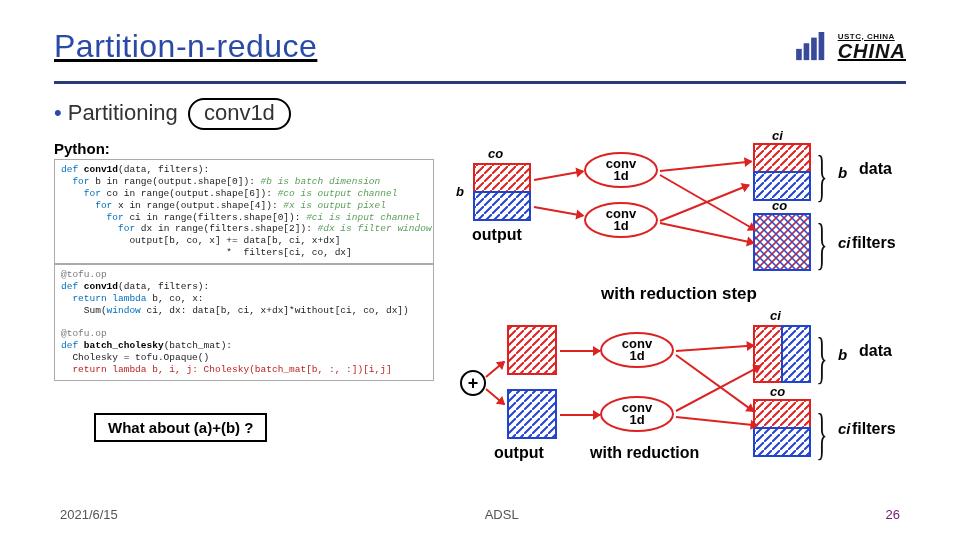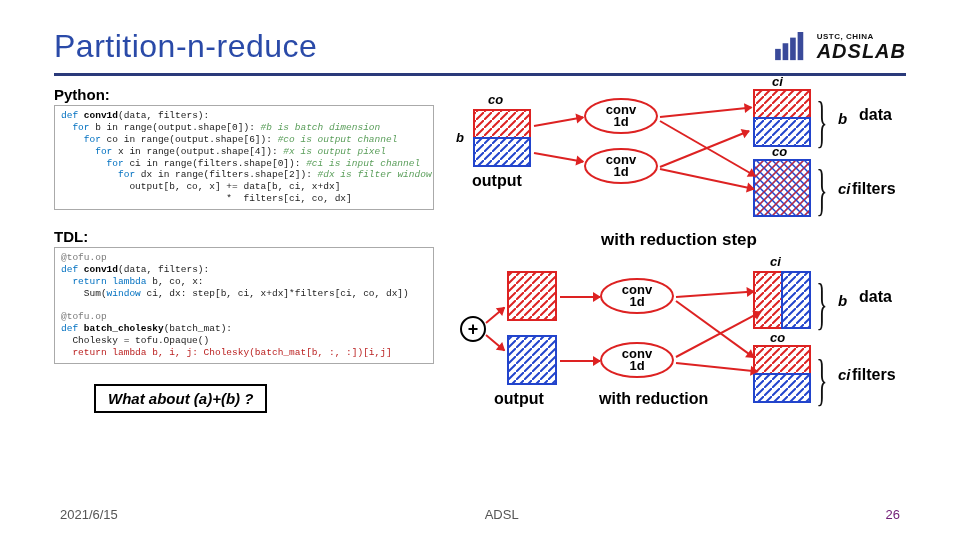--- a/index.html
+++ b/index.html
@@ -1,18 +1,18 @@
 <!DOCTYPE html>
 <html><head>
 <meta charset="utf-8">
 <style>
   * { box-sizing: border-box; margin: 0; padding: 0; }
   body { width: 960px; height: 540px; background: #fff; font-family: Arial, sans-serif; position: relative; overflow: hidden; }
   .slide { padding: 28px 54px 0 54px; }
-  .title-row { display: flex; align-items: center; justify-content: space-between; border-bottom: 3px solid #2a3a7a; padding-bottom: 8px; }
+  .title-row { display: flex; align-items: center; justify-content: space-between; border-bottom: 3px solid #2a3a7a; padding-bottom: 16px; text-decoration: underline; }
   .title { font-size: 32px; color: #2a4aa8; font-weight: normal; letter-spacing: 0.5px; }
   .logo { display: flex; align-items: center; gap: 6px; }
   .logo-icon { width: 38px; height: 30px; }
   .logo-text { display: flex; flex-direction: column; line-height: 1; }
   .logo-main { font-size: 20px; font-weight: 900; font-style: italic; color: #111; letter-spacing: 1px; }
   .logo-sub { font-size: 8px; font-weight: 700; color: #111; letter-spacing: 0.5px; }
   .bullet { margin-top: 14px; font-size: 22px; color: #333; }
   .bullet .dot { color: #2a4aa8; margin-right: 6px; }
   .ring { display: inline-block; border: 2px solid #000; border-radius: 16px; padding: 0 14px 2px; margin-left: 4px; }
   .columns { display: flex; margin-top: 4px; gap: 10px; }
@@ -30,64 +30,67 @@
   .diagram2 { position: relative; width: 470px; height: 170px; }
   svg.striper { position: absolute; top: 0; left: 0; width: 100%; height: 100%; }
   .cn { position: absolute; border: 2px solid #d22; border-radius: 50%/50%; width: 74px; height: 36px; display: flex; flex-direction: column; align-items: center; justify-content: center; font-size: 13px; font-weight: bold; line-height: 0.95; background: #fff; }
   .brace { position: absolute; font-size: 58px; font-family: serif; color: #111; transform: scaleX(0.4); }
   .dlab { position: absolute; font-size: 15px; font-style: italic; font-weight: bold; }
   .tlab { position: absolute; font-size: 16px; font-weight: bold; }
   .smlab { position: absolute; font-size: 13px; font-style: italic; font-weight: bold; }
   .plus { position: absolute; width: 26px; height: 26px; border: 2px solid #000; border-radius: 50%; display: flex; align-items: center; justify-content: center; font-size: 18px; font-weight: bold; background: #fff; }
   .arrow { position: absolute; height: 2px; background: #d22; transform-origin: left center; }
   .arrow::after { content: ""; position: absolute; right: -1px; top: -4px; border-left: 8px solid #d22; border-top: 5px solid transparent; border-bottom: 5px solid transparent; }
-  .qbox { display: inline-block; border: 2px solid #000; padding: 4px 12px; font-size: 15px; font-weight: bold; margin-top: 20px; margin-left: 40px; font-style: italic; }
+  .qbox { display: inline-block; border: 2px solid #000; padding: 4px 12px; font-size: 15px; font-weight: bold; margin-top: 32px; margin-left: 40px; }
   .footer { position: absolute; bottom: 18px; left: 60px; right: 60px; display: flex; justify-content: space-between; font-size: 13px; color: #555; }
   .footer .pg { color: #701a75; }
 </style>
 </head>
 <body>
 
 <div class="slide">
   <div class="title-row">
     <div class="title">Partition-n-reduce</div>
     <div class="logo">
       <svg class="logo-icon" viewBox="0 0 40 32">
         <g fill="#3a4a9a">
             <rect x="2" y="18" width="6" height="12"></rect>
             <rect x="10" y="12" width="6" height="18"></rect>
             <rect x="18" y="6" width="6" height="24"></rect>
             <rect x="26" y="0" width="6" height="30"></rect>
           </g>
       </svg>
       <div class="logo-text">
         <span class="logo-sub">USTC, CHINA</span>
-        <span class="logo-main">ADSLAB</span>
+        <span class="logo-main">CHINA</span>
       </div>
     </div>
   </div>
 
+  <div class="bullet">
+    <span class="dot">•</span><span>Partitioning</span>
+    <span class="ring">conv1d</span>
+  </div>
 
   <div class="columns">
     <div class="left">
       <div class="label">Python:</div>
       <div class="codebox"><span class="kw">def </span><span class="fn">conv1d</span><span>(data, filters):</span>
 <span class="kw">  for </span><span>b in range(output.shape[0]): </span><span class="cm">#b is batch dimension</span>
 <span class="kw">    for </span><span>co in range(output.shape[6]): </span><span class="cm">#co is output channel</span>
 <span class="kw">      for </span><span>x in range(output.shape[4]): </span><span class="cm">#x is output pixel</span>
 <span class="kw">        for </span><span>ci in range(filters.shape[0]): </span><span class="cm">#ci is input channel</span>
 <span class="kw">          for </span><span>dx in range(filters.shape[2]): </span><span class="cm">#dx is filter window</span>
 <span>            output[b, co, x] += data[b, ci, x+dx]</span>
 <span>                             *  filters[ci, co, dx]</span></div>
 
-      <div class="label" style="margin-top:18px">TDL:</div>
       <div class="codebox"><span class="dec">@tofu.op</span>
 <span class="kw">def </span><span class="fn">conv1d</span><span>(data, filters):</span>
 <span class="kw">  return lambda </span><span>b, co, x:</span>
-<span>    Sum(</span><span class="kw">window </span><span>ci, dx: step[b, ci, x+dx]*filters[ci, co, dx])</span>
+<span>    Sum(</span><span class="kw">window </span><span>ci, dx: data[b, ci, x+dx]*without[ci, co, dx])</span>
 <span></span>
 <span class="dec">@tofu.op</span>
 <span class="kw">def </span><span class="fn">batch_cholesky</span><span>(batch_mat):</span>
 <span>  Cholesky = tofu.Opaque()</span>
 <span class="rb">  return lambda </span><span class="rb">b, i, j: Cholesky(batch_mat[b, :, :])[i,j]</span></div>
 
       <div class="qbox">What about (a)+(b) ?</div>
     </div>
 
     <div class="right">
@@ -165,21 +168,21 @@
         <div class="arrow" style="left:232px;top:48px;width:96px;transform:rotate(36deg)"></div>
         <div class="arrow" style="left:232px;top:104px;width:96px;transform:rotate(-28deg)"></div>
         <div class="arrow" style="left:232px;top:110px;width:82px;transform:rotate(6deg)"></div>
         <div class="smlab" style="left:326px;top:2px">ci</div>
         <div class="smlab" style="left:326px;top:78px">co</div>
         <div class="brace" style="left:364px;top:18px">}</div>
         <div class="brace" style="left:364px;top:94px">}</div>
         <div class="dlab" style="left:394px;top:40px">b</div>
         <div class="dlab" style="left:394px;top:114px">ci</div>
         <div class="tlab" style="left:50px;top:138px">output</div>
-        <div class="tlab" style="left:155px;top:138px">with reduction</div>
+        <div class="tlab" style="left:146px;top:138px">with reduction</div>
         <div class="tlab" style="left:415px;top:36px">data</div>
         <div class="tlab" style="left:408px;top:114px">filters</div>
       </div>
     </div>
   </div>
 </div>
 
 <div class="footer">
   <span>2021/6/15</span>
   <span>ADSL</span>

